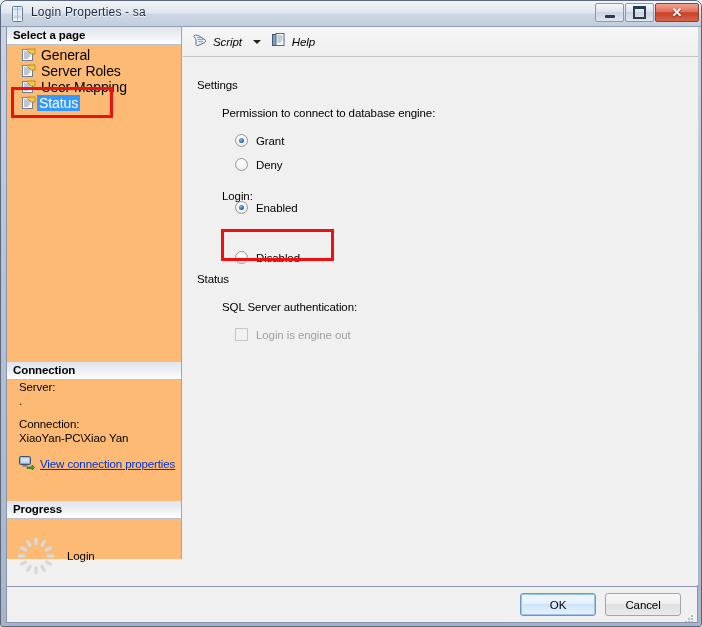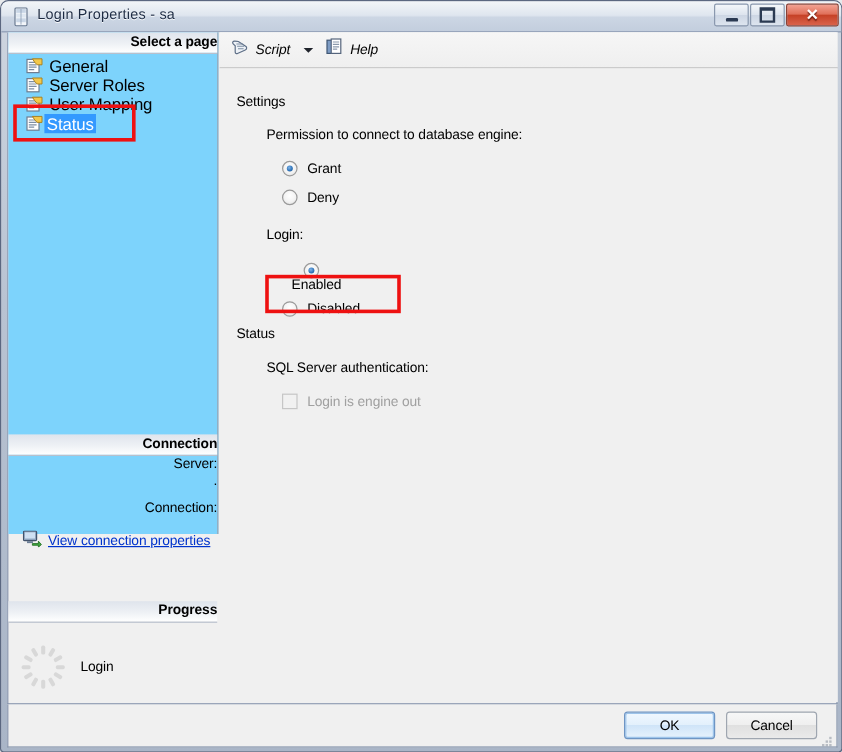--- a/index.html
+++ b/index.html
@@ -12,21 +12,20 @@
   }
 
   
   #window{
     position:absolute;left:0;top:0;width:702px;height:627px;
     box-sizing:border-box;
     background:linear-gradient(180deg,#cfd6e0 0%,#b9c3d2 40%,#a9b5c7 100%);
     border:1px solid #5b6780;
     border-radius:7px 7px 3px 3px;
     overflow:hidden;
-    text-align:right;
   }
   #titlebar{
     position:absolute;left:0;top:0;width:702px;height:26px;
     background:linear-gradient(180deg,#f2f5f8 0%,#dfe6ef 45%,#ccd6e4 52%,#c2cddd 100%);
     border-radius:6px 6px 0 0;
   }
   #titlebar:after{
     content:"";position:absolute;left:0;right:0;bottom:0;height:1px;background:#8e9cb4;
   }
   .title-icon{
@@ -67,22 +66,22 @@
   #client{
     position:absolute;left:5px;top:26px;width:692px;height:560px;
     background:#f0f0f0;
     border:1px solid #8795ad;
     border-top:none;
     box-sizing:border-box;
   }
 
   
   #leftpane{
-    position:absolute;left:0;top:0;width:175px;height:418px;
-    background:#7dd3fc;
+    position:absolute;left:0;top:0;width:175px;height:532px;
+    background:#fdba74;
     border-right:1px solid #9aa5b5;
     box-sizing:border-box;
   }
   .pane-header{
     height:18px;
     background:linear-gradient(180deg,#dfe4ec 0%,#eef1f5 55%,#ffffff 100%);
     border-bottom:1px solid #b9c0cc;
     font-size:11.5px;font-weight:bold;color:#000;
     padding:2px 0 0 6px;box-sizing:border-box;
     letter-spacing:-.1px;
@@ -281,20 +280,21 @@
         </div>
 
       </div>
 
       <div class="pane-header" id="conn-header">Connection</div>
       <div id="conn-body">
         <div class="conn-line">Server:</div>
         <div class="conn-line">.</div>
         <div class="conn-gap"></div>
         <div class="conn-line">Connection:</div>
+        <div class="conn-line">XiaoYan-PC\Xiao Yan</div>
         <div class="conn-link-row">
           <span>
             <svg width="16" height="14" viewBox="0 0 16 14">
               <rect x="0.5" y="0.5" width="11" height="8" rx="1" fill="#8fa4bd" stroke="#43536c"></rect>
               <rect x="1.8" y="1.6" width="8.4" height="5.2" fill="#cfe0f2"></rect>
               <rect x="3.5" y="9" width="5" height="1.6" fill="#6c7e96"></rect>
               <path d="M8 11 L13 11 L13 9 L15.5 11.8 L13 14 L13 12.4 L8 12.4 Z" fill="#3faa3f" stroke="#1f6b1f" stroke-width=".7"></path>
             </svg>
           </span>
           <span class="link">View connection properties</span>
@@ -369,21 +369,21 @@
           <span class="radio-lbl">Grant</span>
         </div>
 
         <div class="radio-row" style="left:52px;top:101px;">
           <span class="radio"></span>
           <span class="radio-lbl">Deny</span>
         </div>
 
         <div class="sub-label" style="left:39px;top:133px;">Login:</div>
 
-        <div class="radio-row" style="left:52px;top:162px;flex-direction:column;">
+        <div class="radio-row" style="left:52px;top:144px;">
           <span class="radio on"></span>
           <span class="radio-lbl">Enabled</span>
         </div>
 
         <div class="radio-row" style="left:52px;top:194px;">
           <span class="radio"></span>
           <span class="radio-lbl">Disabled</span>
         </div>
 
         <div class="grp-title" style="left:14px;top:216px;">Status</div>

